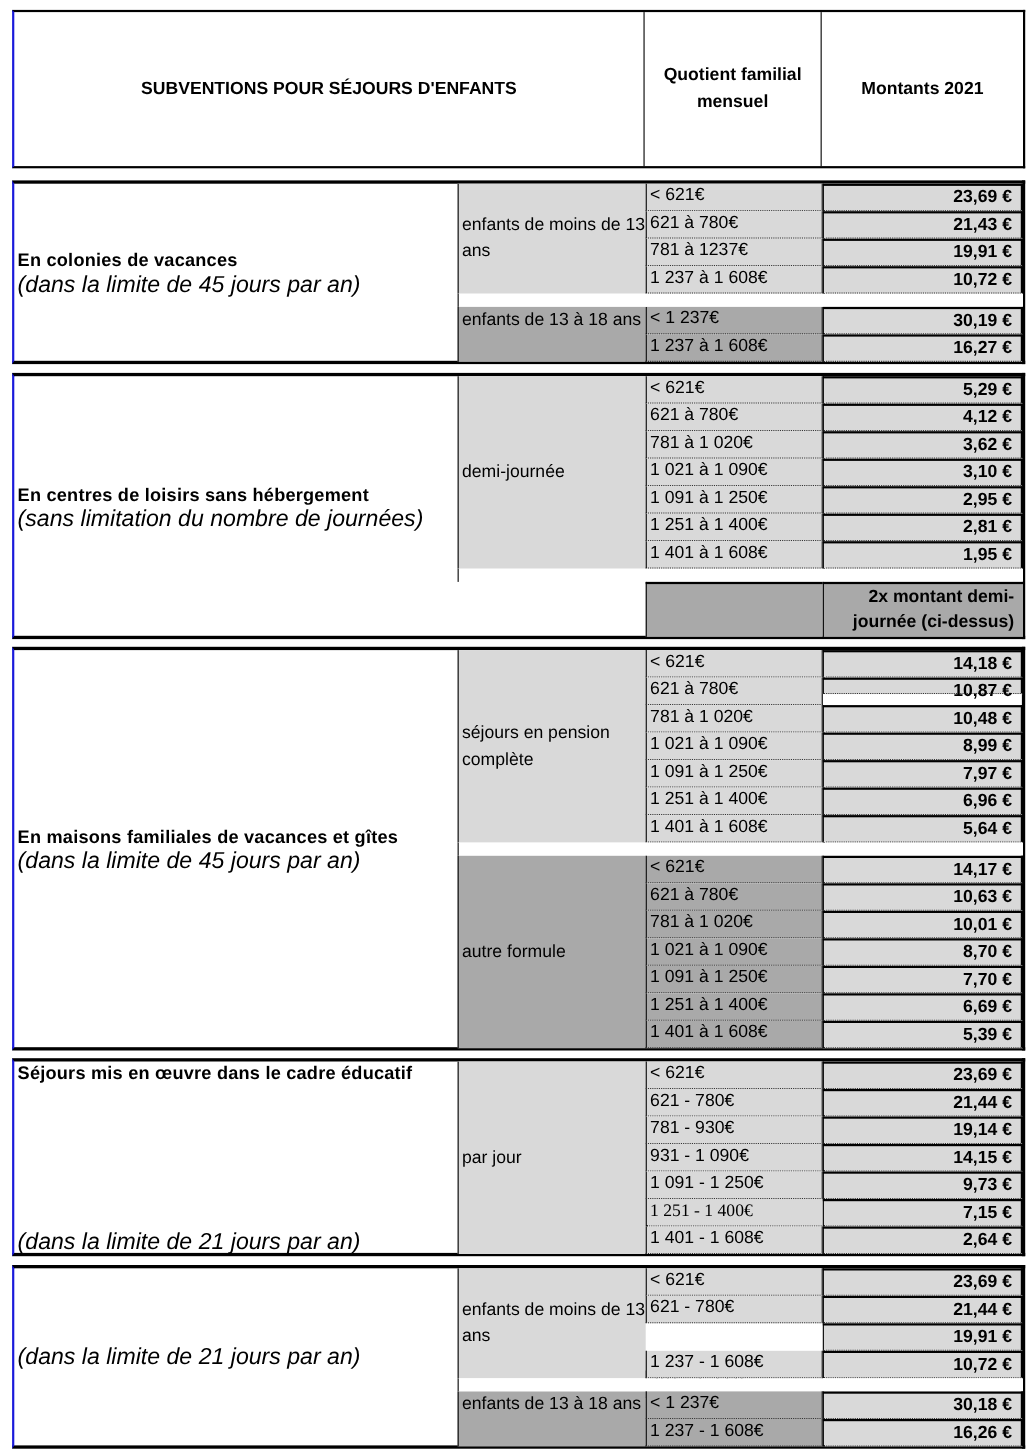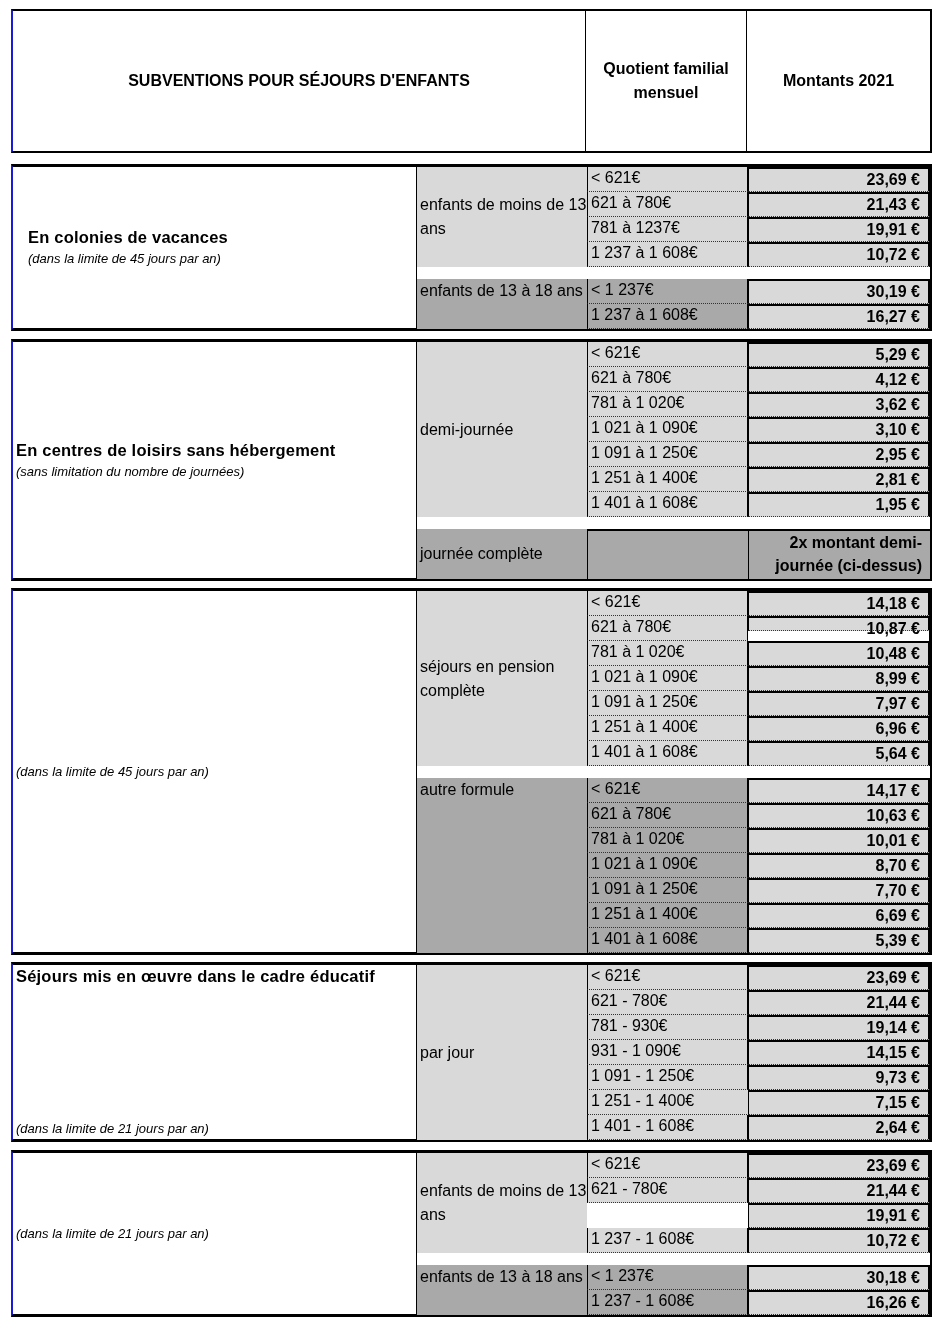--- a/index.html
+++ b/index.html
@@ -3,41 +3,41 @@
 <meta charset="utf-8">
 <style>
   html, body { margin:0; padding:0; background:#fff; }
   body { width:940px; height:1320px; position:relative; font-family:"Liberation Sans", sans-serif; color:#000; overflow:hidden; }
   .abs { position:absolute; box-sizing:border-box; }
   .hdr { border:2px solid #000; border-left:2px solid #1a1adb; background:#fff; }
   .hdr-cell { display:flex; align-items:center; justify-content:center; text-align:center; font-weight:bold; font-size:16px; line-height:24px; }
   .section { border:3px solid #000; border-left:2px solid #1a1adb; background:#fff; }
   .main-label { font-size:16.5px; line-height:22px; padding-left:3px; }
   .main-label .t { font-weight:bold; display:block; letter-spacing:0.2px; }
-  .main-label .s { font-style:italic; font-size:13px; display:block; }
+  .main-label .s { font-style:italic; font-size:21px; display:block; }
   .sub { font-size:16px; line-height:24px; padding-left:3px; border-left:1px solid #000; }
   .light { background:#d9d9d9; }
   .dark { background:#a9a9a9; }
   .qrow { font-size:16px; line-height:22px; padding-left:3px; border-left:1px solid #000; border-right:1px solid #000; border-bottom:1px dotted #333; white-space:nowrap; }
   .arow { font-size:16px; line-height:22px; font-weight:bold; text-align:right; padding-right:8px; background:#d9d9d9; border-top:2px solid #000; border-right:2px solid #000; border-bottom:1px dotted #333; border-left:1px solid #000; white-space:nowrap; }
   .spacer { background:#fff; }
   .note-cell { font-weight:bold; font-size:16px; line-height:23px; text-align:right; padding-right:8px; }
 </style>
 </head>
 <body>
 
 <div class="abs hdr" style="left:11px; top:9px; width:921px; height:144px;">
   <div class="abs hdr-cell" style="left:0; top:0; width:572px; height:140px;">SUBVENTIONS POUR SÉJOURS D'ENFANTS</div>
   <div class="abs hdr-cell" style="left:572px; top:0; width:161px; height:140px; border-left:1px solid #000; padding:0 8px;">Quotient familial mensuel</div>
   <div class="abs hdr-cell" style="left:733px; top:0; width:184px; height:140px; border-left:1px solid #000;">Montants 2021</div>
 </div>
 
 <div id="sections">
     <div class="abs section" style="left:11px; top:164px; width:921px; height:167px;">
-      <div class="abs main-label" style="left:12px; top:0; width:403px; height:162px; display:flex; flex-direction:column; justify-content:center;">
+      <div class="abs main-label" style="left:0; top:0; width:403px; height:162px; display:flex; flex-direction:column; justify-content:center;">
         <span class="t">En colonies de vacances</span>
         <span class="s">(dans la limite de 45 jours par an)</span>
       </div>
       <div class="abs sub light" style="left:403px; top:0px; width:171px; height:100px; display:flex; align-items:center; ">
         <span>enfants de moins de 13 ans</span>
       </div>
       <div class="abs" style="left:574px; top:0px; width:343px; height:25px;">
         <div class="abs qrow light" style="left:0; top:0; width:161px; height:25px;">&lt; 621€</div>
         <div class="abs arow" style="left:161px; top:0; width:182px; height:25px;">23,69 €</div>
       </div>
@@ -96,30 +96,28 @@
       </div>
       <div class="abs" style="left:574px; top:125px; width:343px; height:25px;">
         <div class="abs qrow light" style="left:0; top:0; width:161px; height:25px;">1 251 à 1 400€</div>
         <div class="abs arow" style="left:161px; top:0; width:182px; height:25px;">2,81 €</div>
       </div>
       <div class="abs" style="left:574px; top:150px; width:343px; height:25px;">
         <div class="abs qrow light" style="left:0; top:0; width:161px; height:25px;">1 401 à 1 608€</div>
         <div class="abs arow" style="left:161px; top:0; width:182px; height:25px;">1,95 €</div>
       </div>
       <div class="abs spacer" style="left:403px; top:175px; width:514px; height:12px; border-left:1px solid #000;"></div>
-      <div class="abs sub dark" style="left:403px; top:187px; width:171px; height:50px; display:flex; align-items:center; ">
-        <span>journée complète</span>
-      </div>
       <div class="abs dark" style="left:574px; top:187px; width:161px; height:50px; border-left:1px solid #000; border-top:2px solid #000;"></div>
       <div class="abs note-cell dark" style="left:735px; top:187px; width:182px; height:50px; border-left:1px solid #000; border-top:2px solid #000; display:flex; justify-content:flex-end; text-align:right;">
         <span style="display:block; width:160px; text-align:right;">2x montant demi-journée (ci-dessus)</span>
       </div>
     </div>
     <div class="abs section" style="left:11px; top:588px; width:921px; height:367px;">
       <div class="abs main-label" style="left:0; top:0; width:403px; height:362px; display:flex; flex-direction:column; justify-content:center;">
+        <span class="t">En maisons familiales de vacances et gîtes</span>
         <span class="s">(dans la limite de 45 jours par an)</span>
       </div>
       <div class="abs sub light" style="left:403px; top:0px; width:171px; height:175px; display:flex; align-items:center; ">
         <span>séjours en pension complète</span>
       </div>
       <div class="abs" style="left:574px; top:0px; width:343px; height:25px;">
         <div class="abs qrow light" style="left:0; top:0; width:161px; height:25px;">&lt; 621€</div>
         <div class="abs arow" style="left:161px; top:0; width:182px; height:25px;">14,18 €</div>
       </div>
       <div class="abs" style="left:574px; top:25px; width:343px; height:25px;">
@@ -140,21 +138,21 @@
       </div>
       <div class="abs" style="left:574px; top:125px; width:343px; height:25px;">
         <div class="abs qrow light" style="left:0; top:0; width:161px; height:25px;">1 251 à 1 400€</div>
         <div class="abs arow" style="left:161px; top:0; width:182px; height:25px;">6,96 €</div>
       </div>
       <div class="abs" style="left:574px; top:150px; width:343px; height:25px;">
         <div class="abs qrow light" style="left:0; top:0; width:161px; height:25px;">1 401 à 1 608€</div>
         <div class="abs arow" style="left:161px; top:0; width:182px; height:25px;">5,64 €</div>
       </div>
       <div class="abs spacer" style="left:403px; top:175px; width:514px; height:12px; border-left:1px solid #000;"></div>
-      <div class="abs sub dark" style="left:403px; top:187px; width:171px; height:175px; display:flex; ">
+      <div class="abs sub dark" style="left:403px; top:187px; width:171px; height:175px; display:flex; align-items:center; ">
         <span>autre formule</span>
       </div>
       <div class="abs" style="left:574px; top:187px; width:343px; height:25px;">
         <div class="abs qrow dark" style="left:0; top:0; width:161px; height:25px;">&lt; 621€</div>
         <div class="abs arow" style="left:161px; top:0; width:182px; height:25px;">14,17 €</div>
       </div>
       <div class="abs" style="left:574px; top:212px; width:343px; height:25px;">
         <div class="abs qrow dark" style="left:0; top:0; width:161px; height:25px;">621 à 780€</div>
         <div class="abs arow" style="left:161px; top:0; width:182px; height:25px;">10,63 €</div>
       </div>
@@ -201,21 +199,21 @@
       </div>
       <div class="abs" style="left:574px; top:75px; width:343px; height:25px;">
         <div class="abs qrow light" style="left:0; top:0; width:161px; height:25px;">931 - 1 090€</div>
         <div class="abs arow" style="left:161px; top:0; width:182px; height:25px;">14,15 €</div>
       </div>
       <div class="abs" style="left:574px; top:100px; width:343px; height:25px;">
         <div class="abs qrow light" style="left:0; top:0; width:161px; height:25px;">1 091 - 1 250€</div>
         <div class="abs arow" style="left:161px; top:0; width:182px; height:25px;">9,73 €</div>
       </div>
       <div class="abs" style="left:574px; top:125px; width:343px; height:25px;">
-        <div class="abs qrow light" style="left:0; top:0; width:180px; height:25px;">1 251 - 1 400€</div>
+        <div class="abs qrow light" style="left:0; top:0; width:180px; height:25px;font-family:Liberation Serif, serif;">1 251 - 1 400€</div>
         <div class="abs arow" style="left:161px; top:0; width:182px; height:25px;">7,15 €</div>
       </div>
       <div class="abs" style="left:574px; top:150px; width:343px; height:25px;">
         <div class="abs qrow light" style="left:0; top:0; width:161px; height:25px;">1 401 - 1 608€</div>
         <div class="abs arow" style="left:161px; top:0; width:182px; height:25px;">2,64 €</div>
       </div>
     </div>
     <div class="abs section" style="left:11px; top:1150px; width:921px; height:167px;">
       <div class="abs main-label" style="left:0; top:0; width:403px; height:162px; display:flex; flex-direction:column; justify-content:center;">
         <span class="s">(dans la limite de 21 jours par an)</span>

